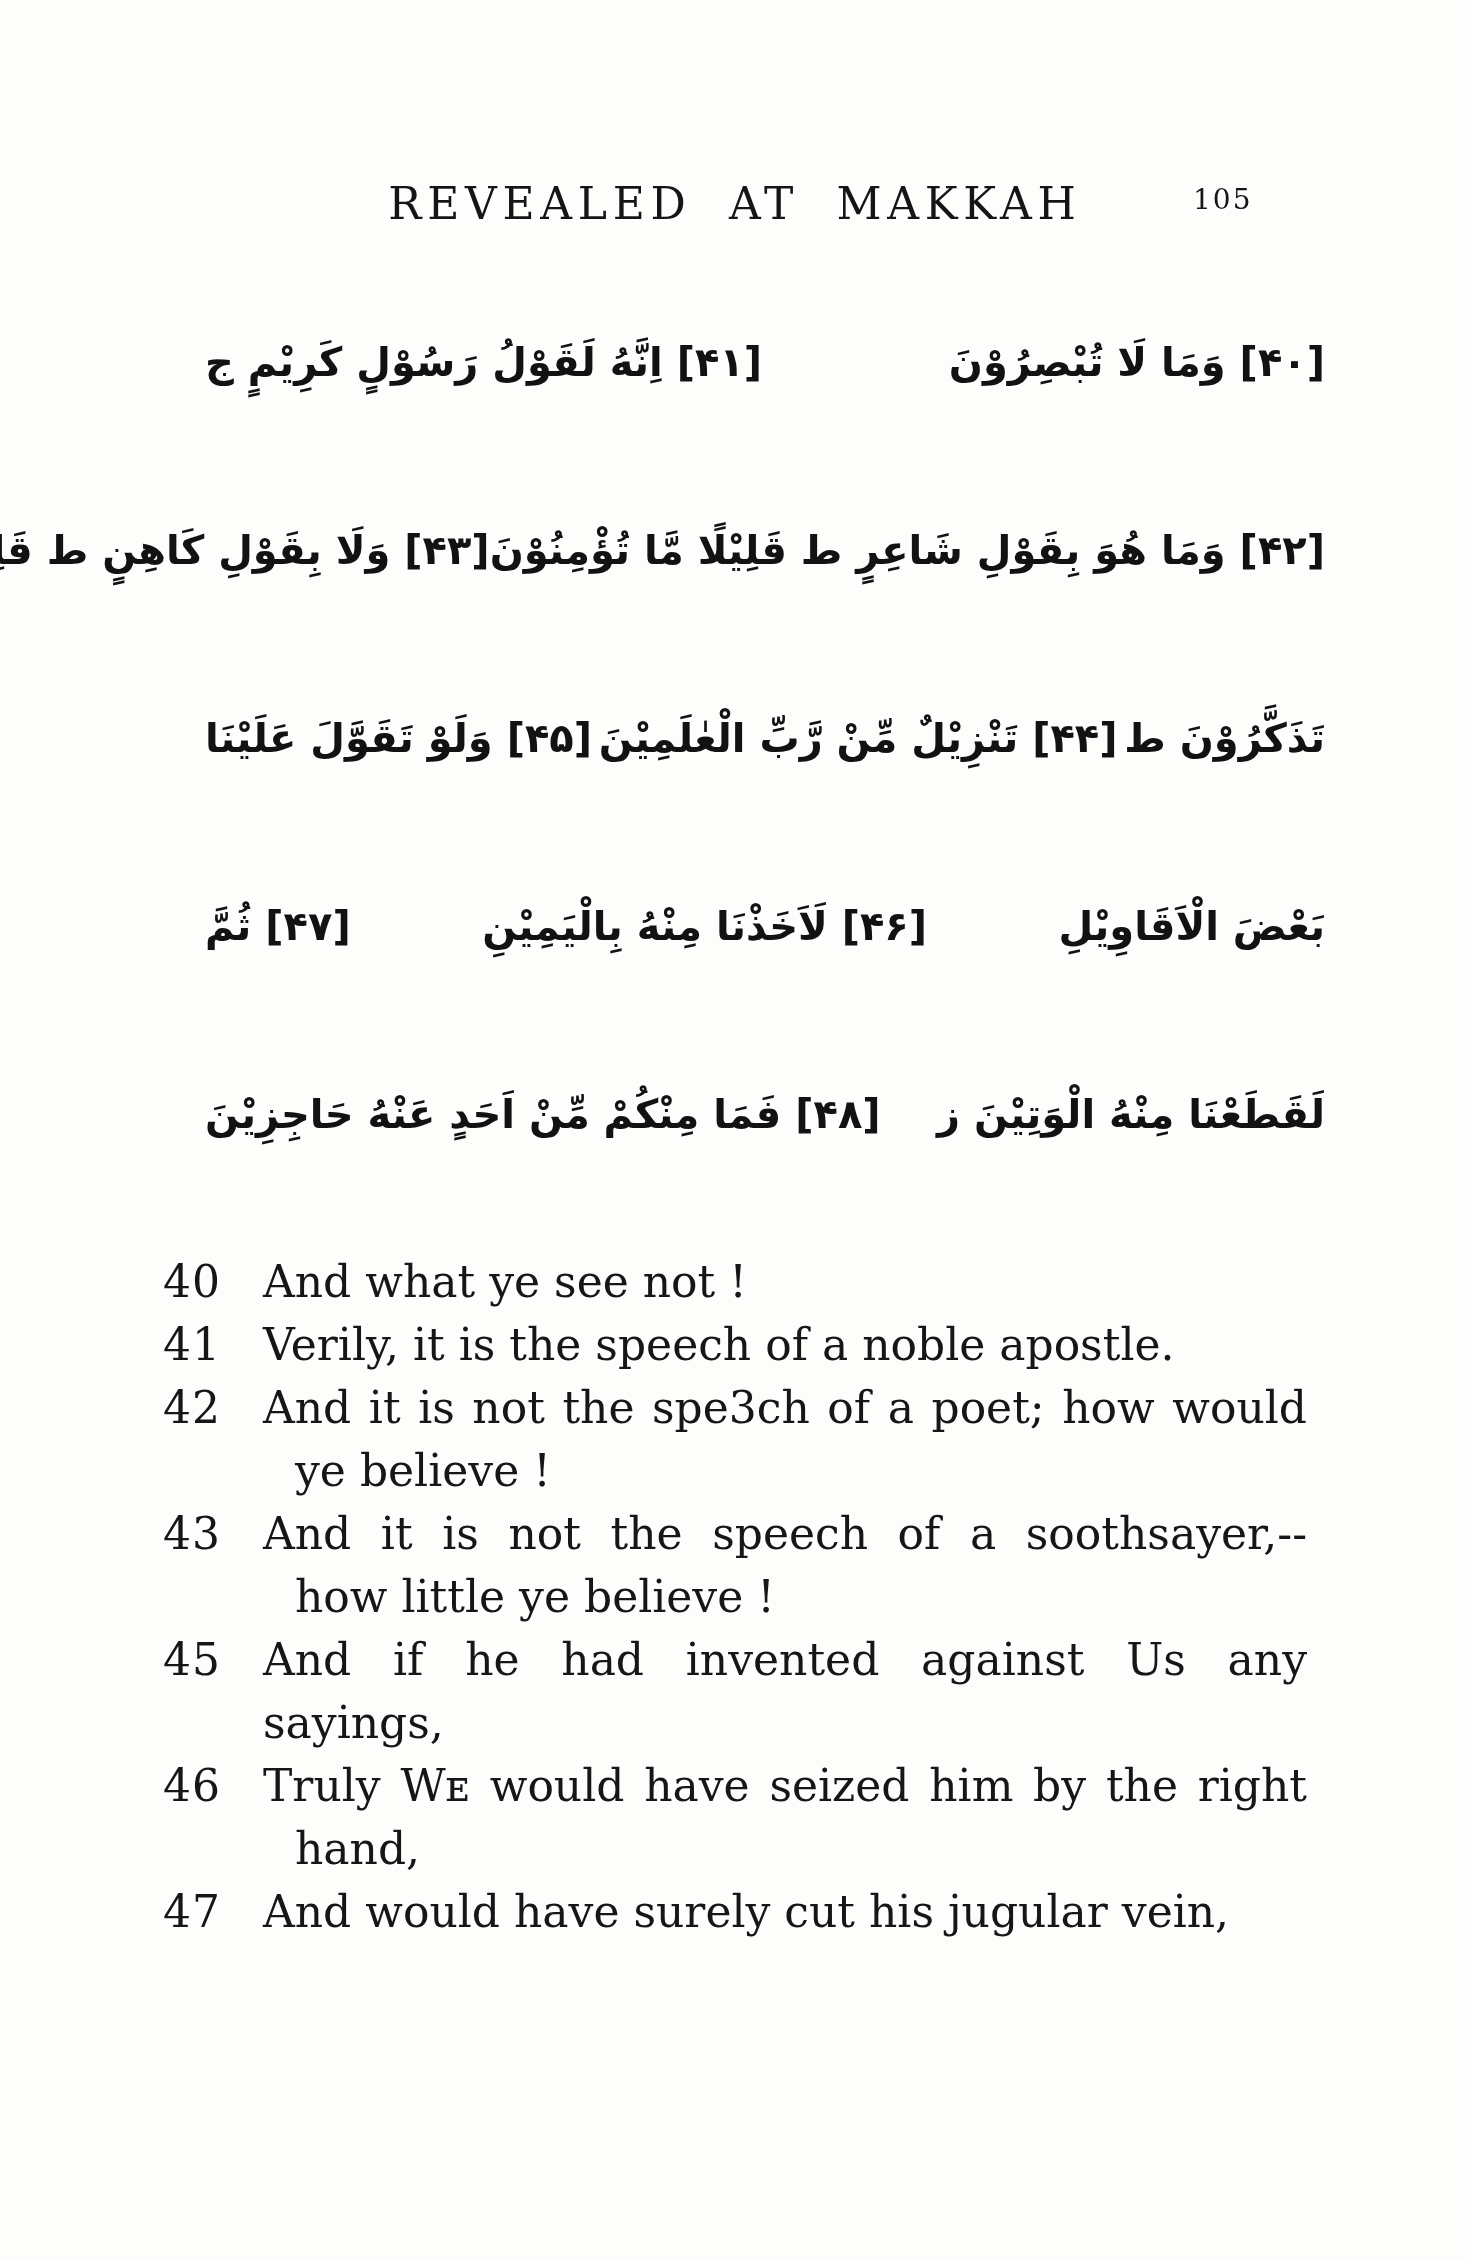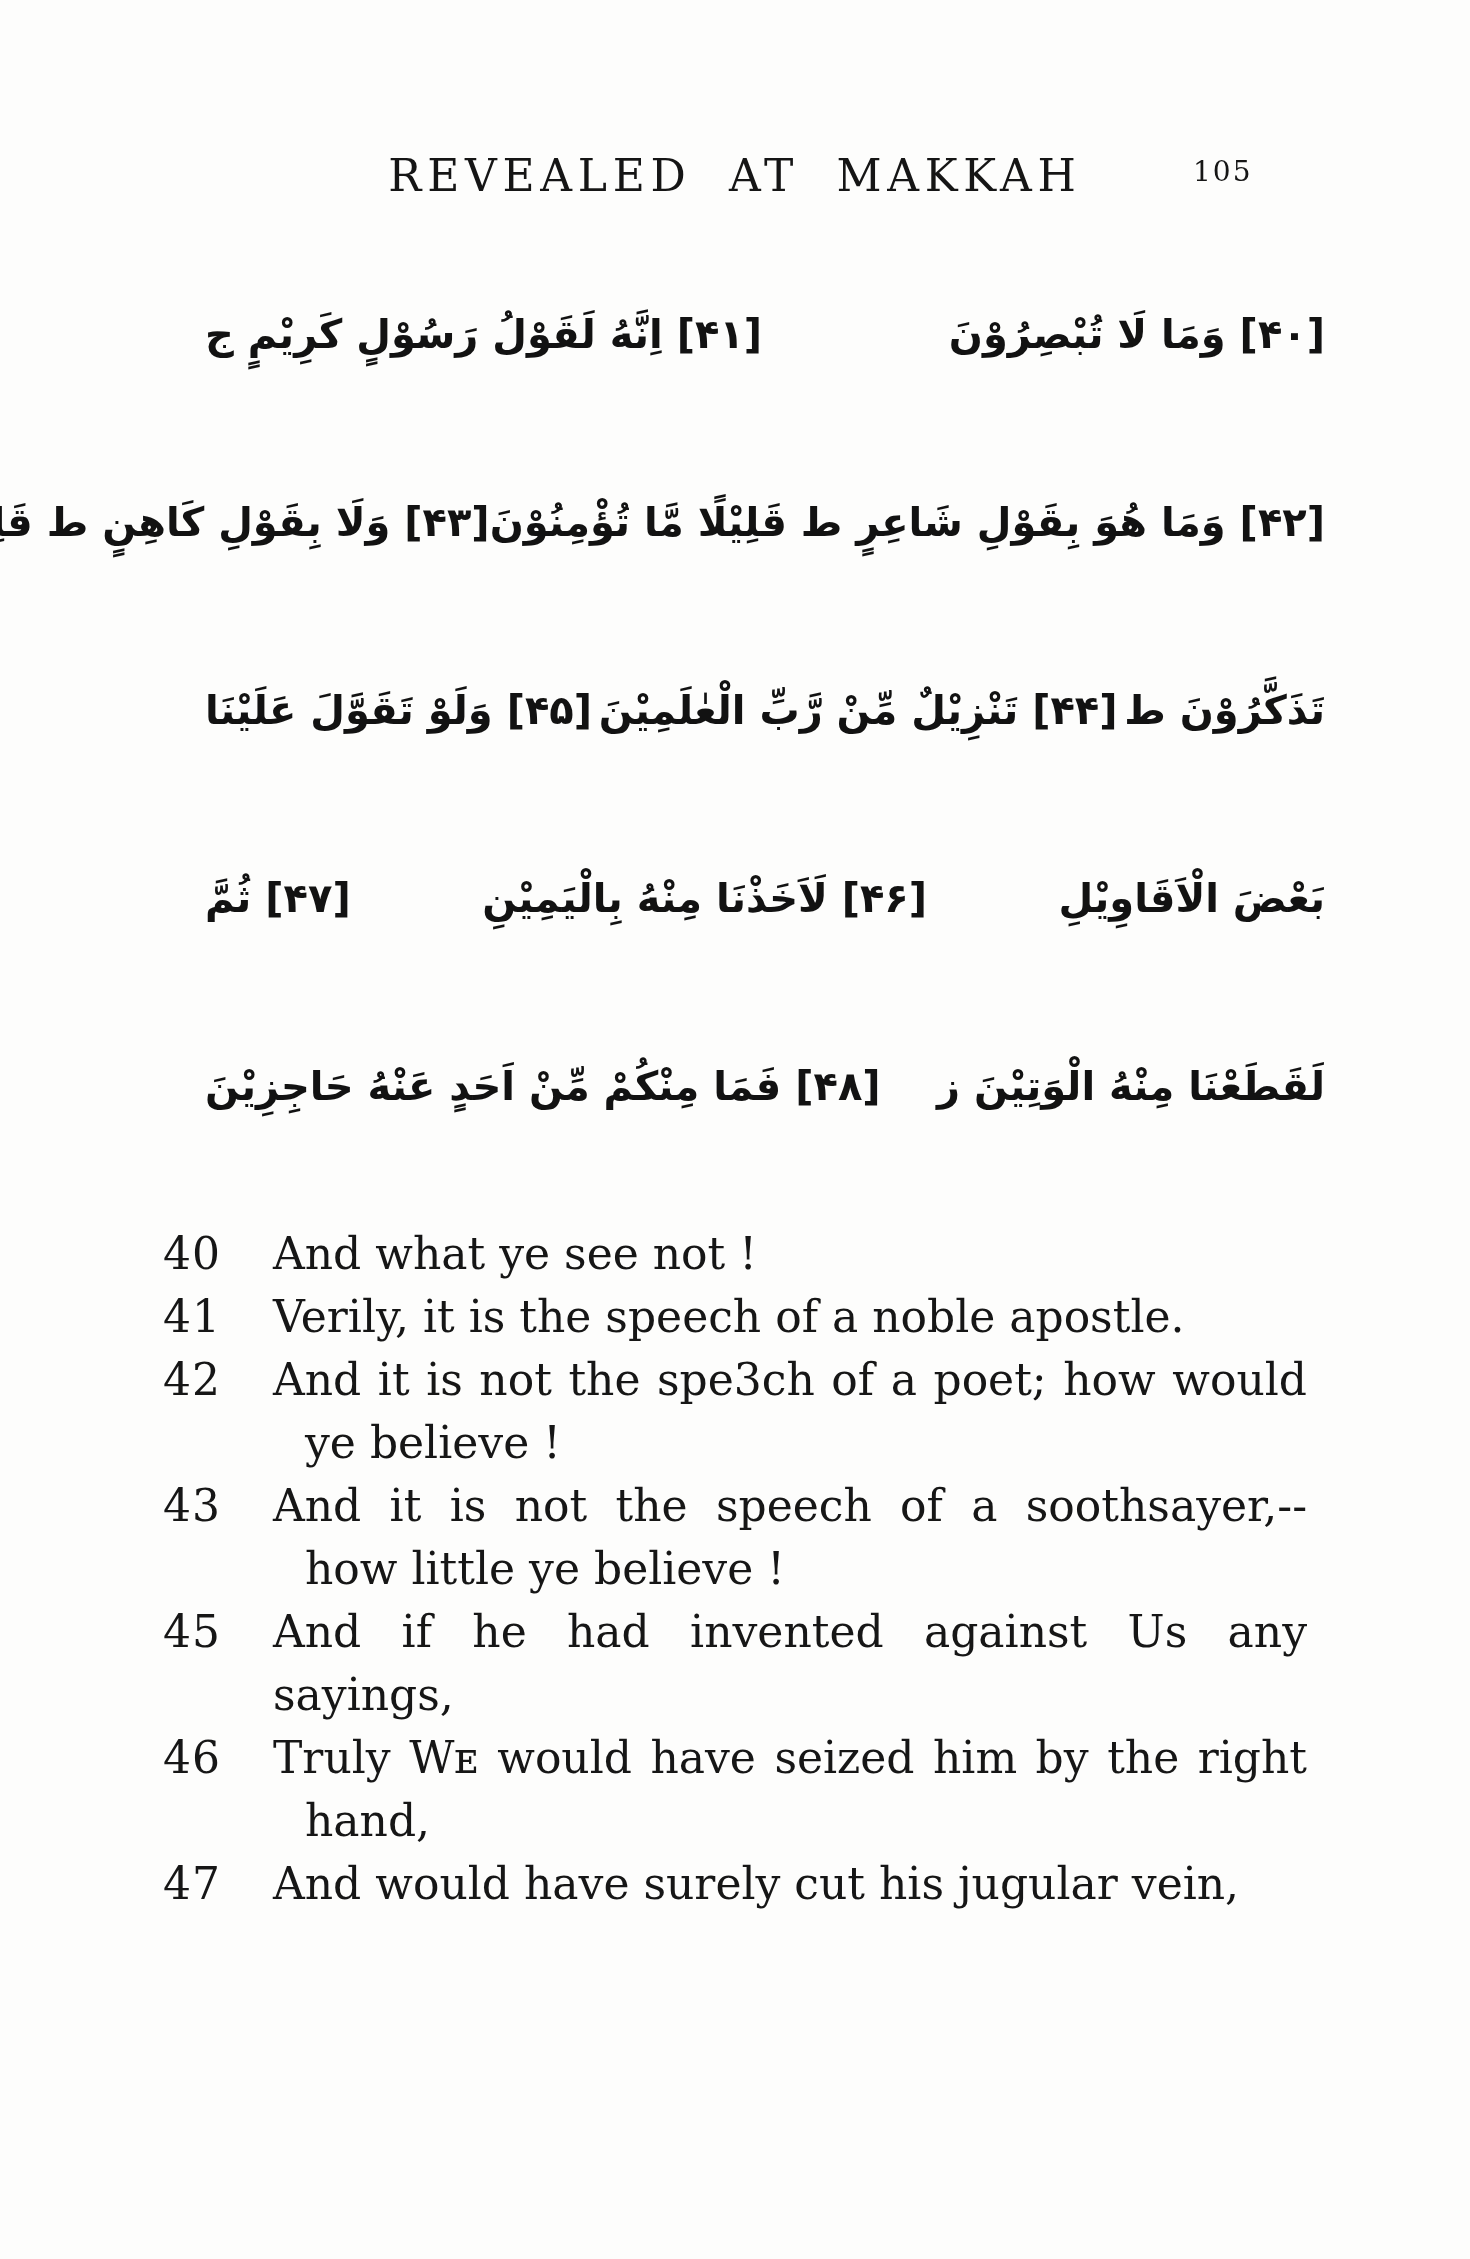--- a/index.html
+++ b/index.html
@@ -6,20 +6,21 @@
   body {
     width: 1470px; height: 2259px;
     background: #fdfdfc;
     font-family: "DejaVu Serif", serif;
     color: #161616;
   }
   .page {
     position: relative;
     width: 1470px; height: 1927px;
     overflow: hidden;
+    margin-top: 28px;
   }
   
   .running-head {
     position: absolute; top: 150px; left: 0; width: 1470px;
     text-align: center;
   }
   .running-title {
     font-size: 44px;
     letter-spacing: 0.13em;
     word-spacing: 0.40em;
@@ -45,21 +46,21 @@
     line-height: 1.9;
     white-space: nowrap;
     color: #121212;
   }
   .ar-seg { display: inline-block; }
   
   .translation {
     position: absolute; top: 1222px; left: 163px; width: 1144px;
     font-size: 44px;
   }
-  .verse { display: flex; align-items: flex-start; gap: 10px; }
+  .verse { display: flex; align-items: flex-start; }
   .vnum {
     flex: 0 0 100px; width: 100px;
     line-height: 63px;
     letter-spacing: 1px;
   }
   .vtext { flex: 1 1 auto; min-width: 0; }
   .vline { line-height: 63px; min-height: 63px; }
   .vline.cont { padding-left: 32px; }
   .vline.stretch { text-align: justify; text-align-last: justify; }
   .signature {

